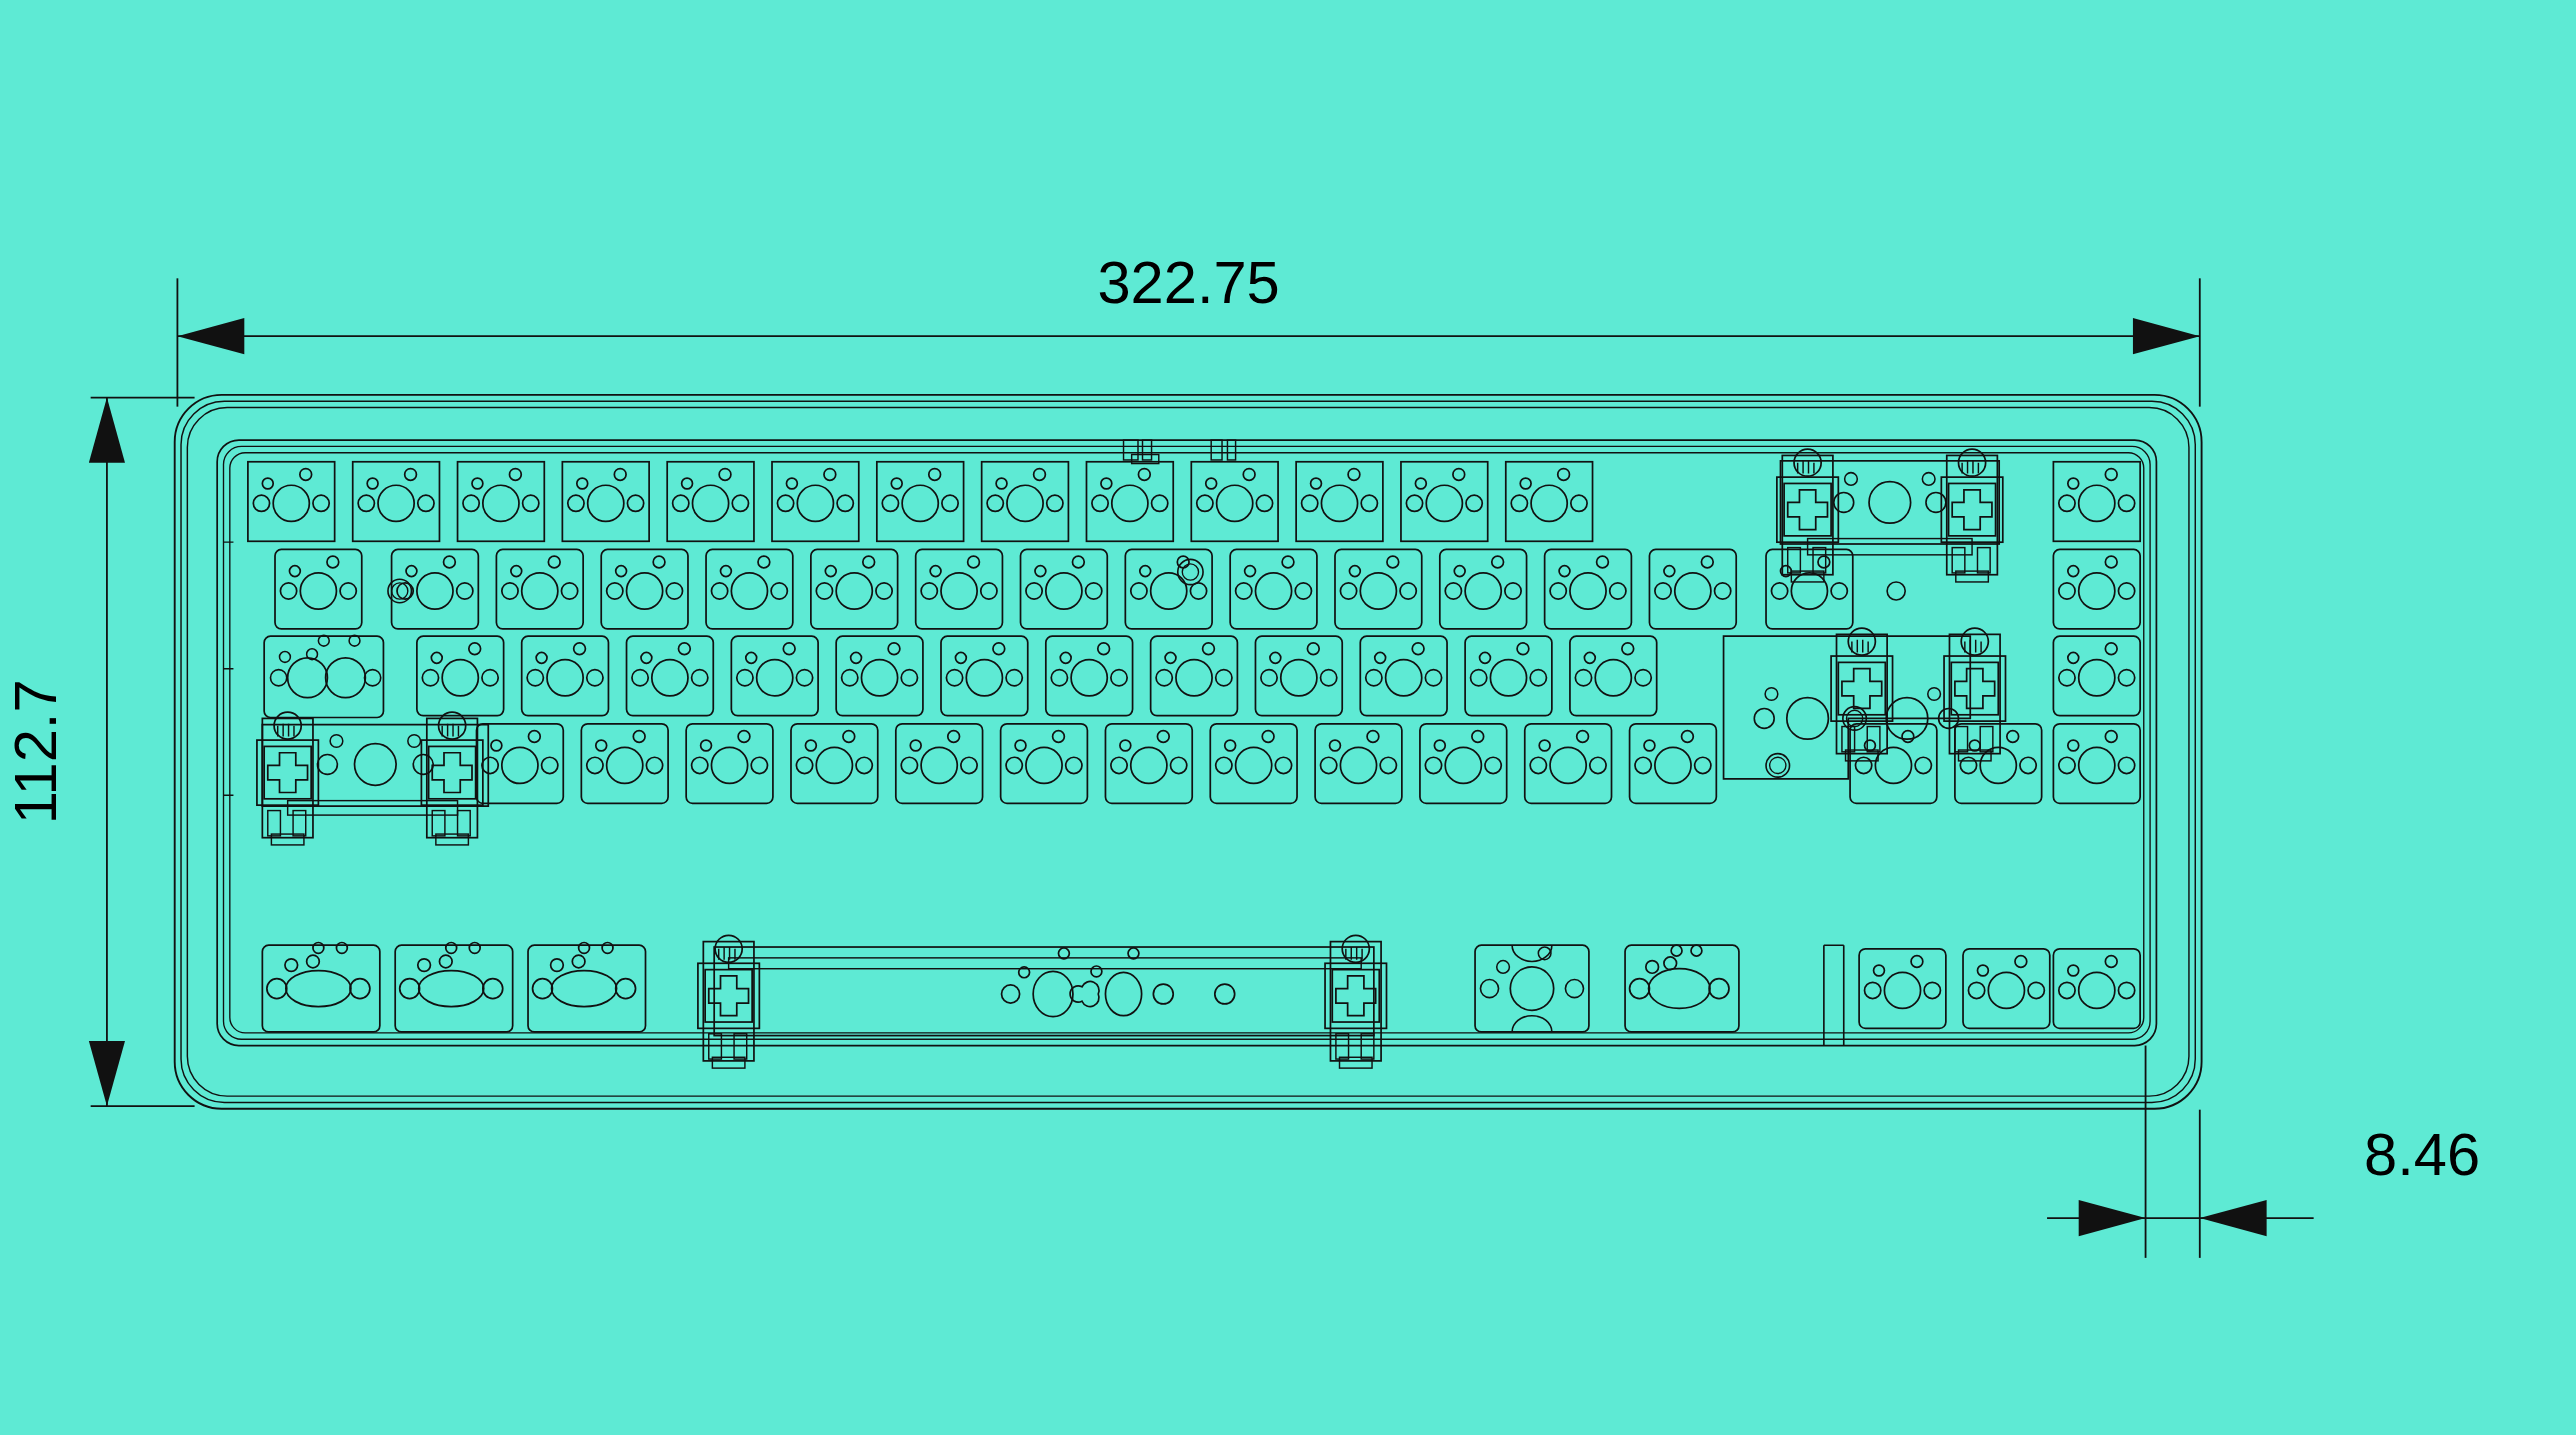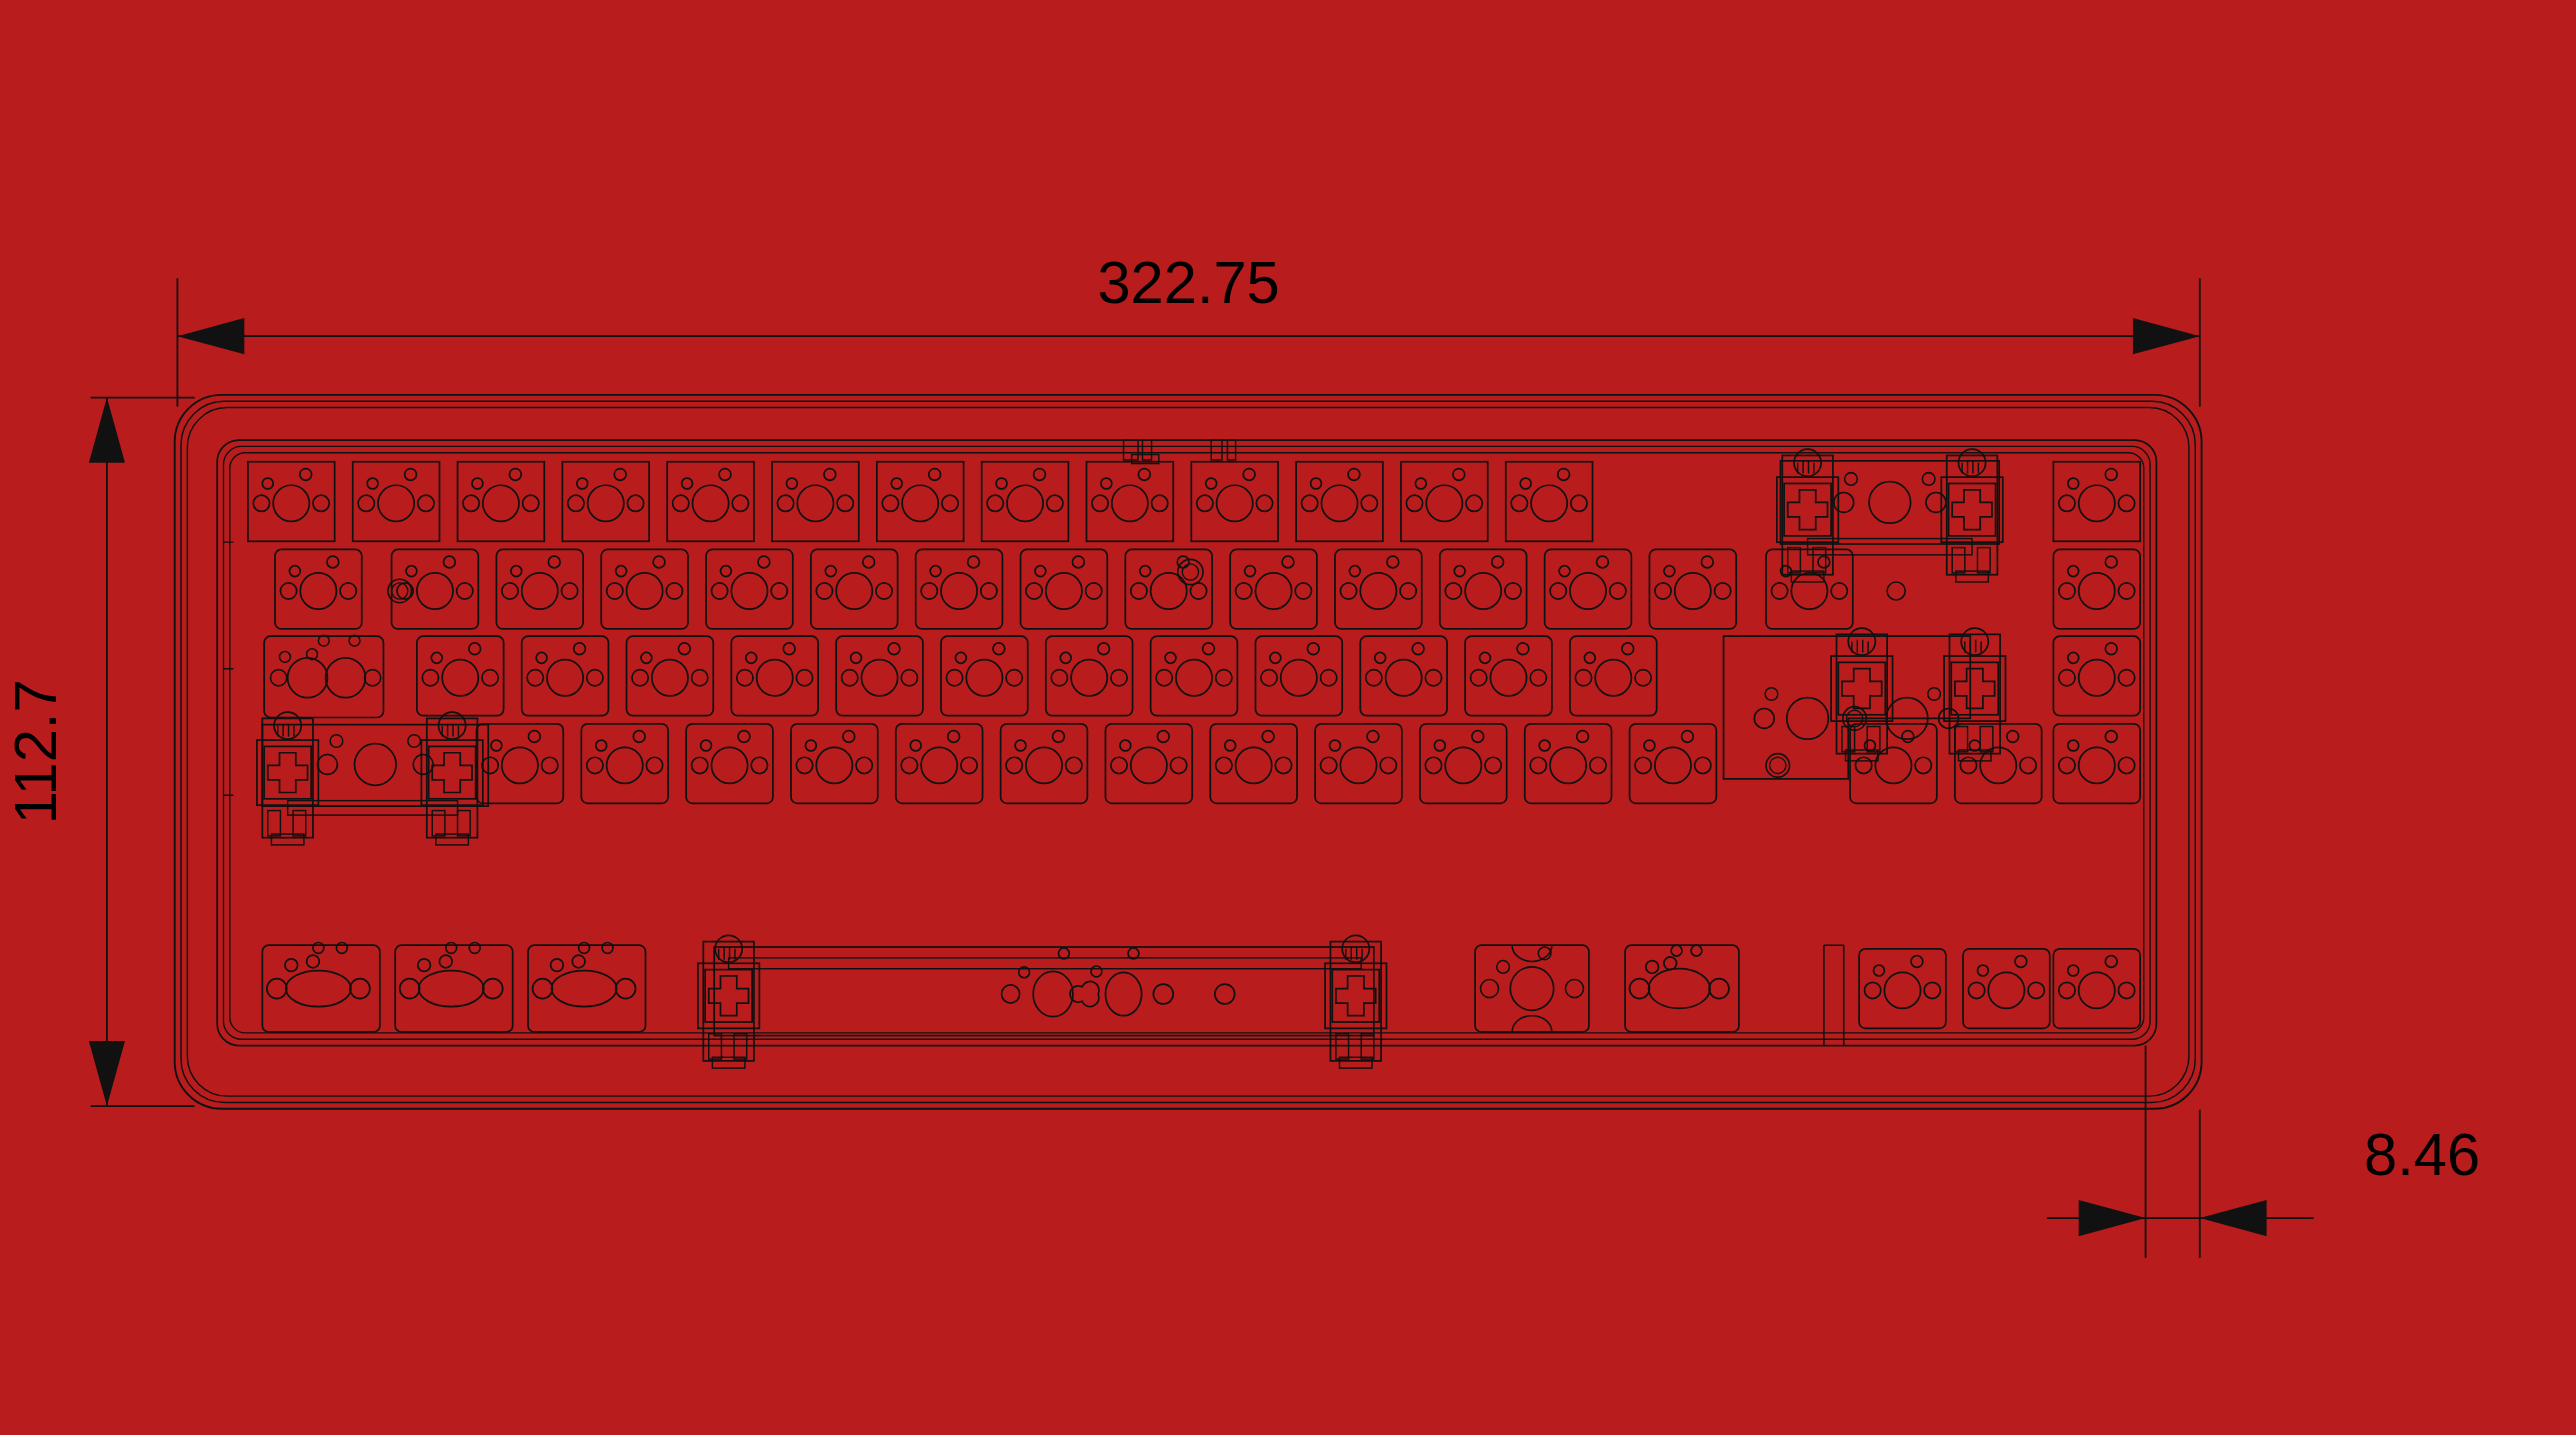--- a/index.html
+++ b/index.html
@@ -1,18 +1,18 @@
 <!DOCTYPE html>
 <html style="font-size:14.5px"><head>
 <meta charset="utf-8">
 <style>
   html,body{margin:0;padding:0;background:#ffffff;}
   body{width:2576px;height:1435px;overflow:hidden;
        font-family:"Liberation Sans",sans-serif;}
-  #stage{position:relative;width:2576px;height:1435px;background:#b91c1c;}
+  #stage{position:relative;width:2576px;height:1435px;background:#5eead4;}
   svg{display:block;}
   .dimtext{font-family:"Liberation Sans",sans-serif;fill:#000;font-size:66px;}
   .ln{stroke:#111;fill:none;}
 </style>
 </head>
 <body>
 
 <div id="stage">
 <svg width="2576" height="1435" viewBox="0 0 2850 1588">
 

